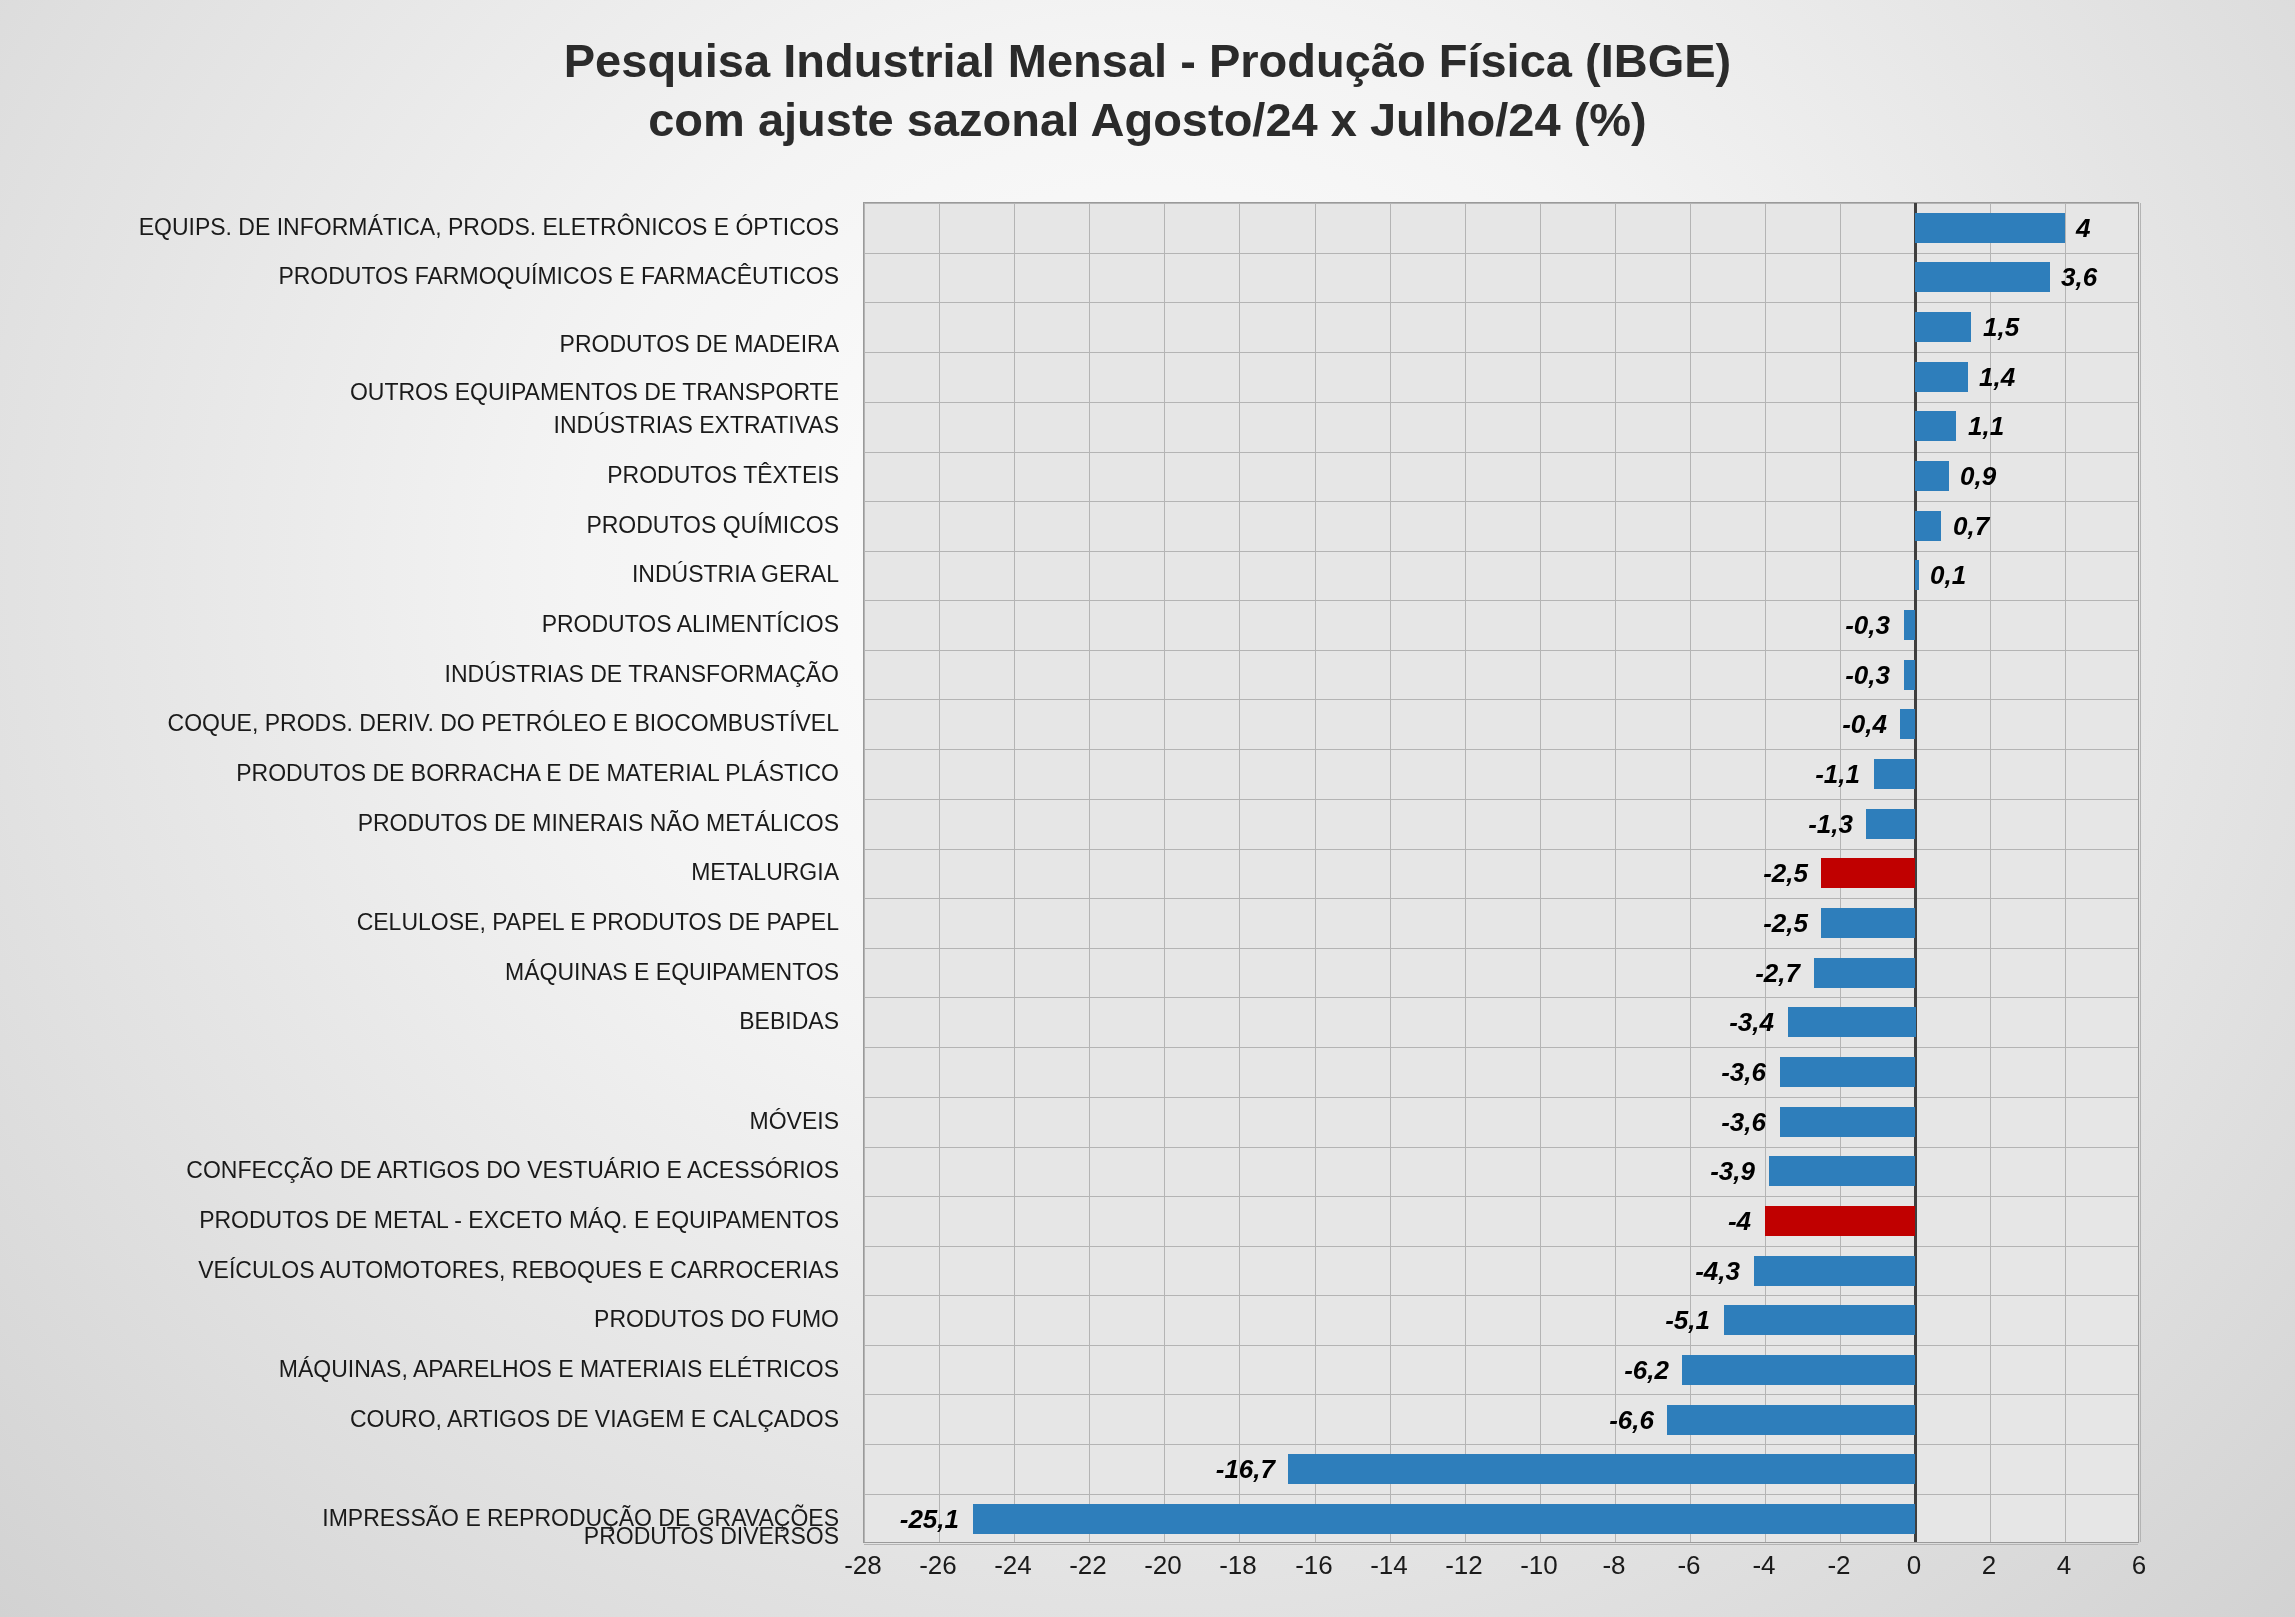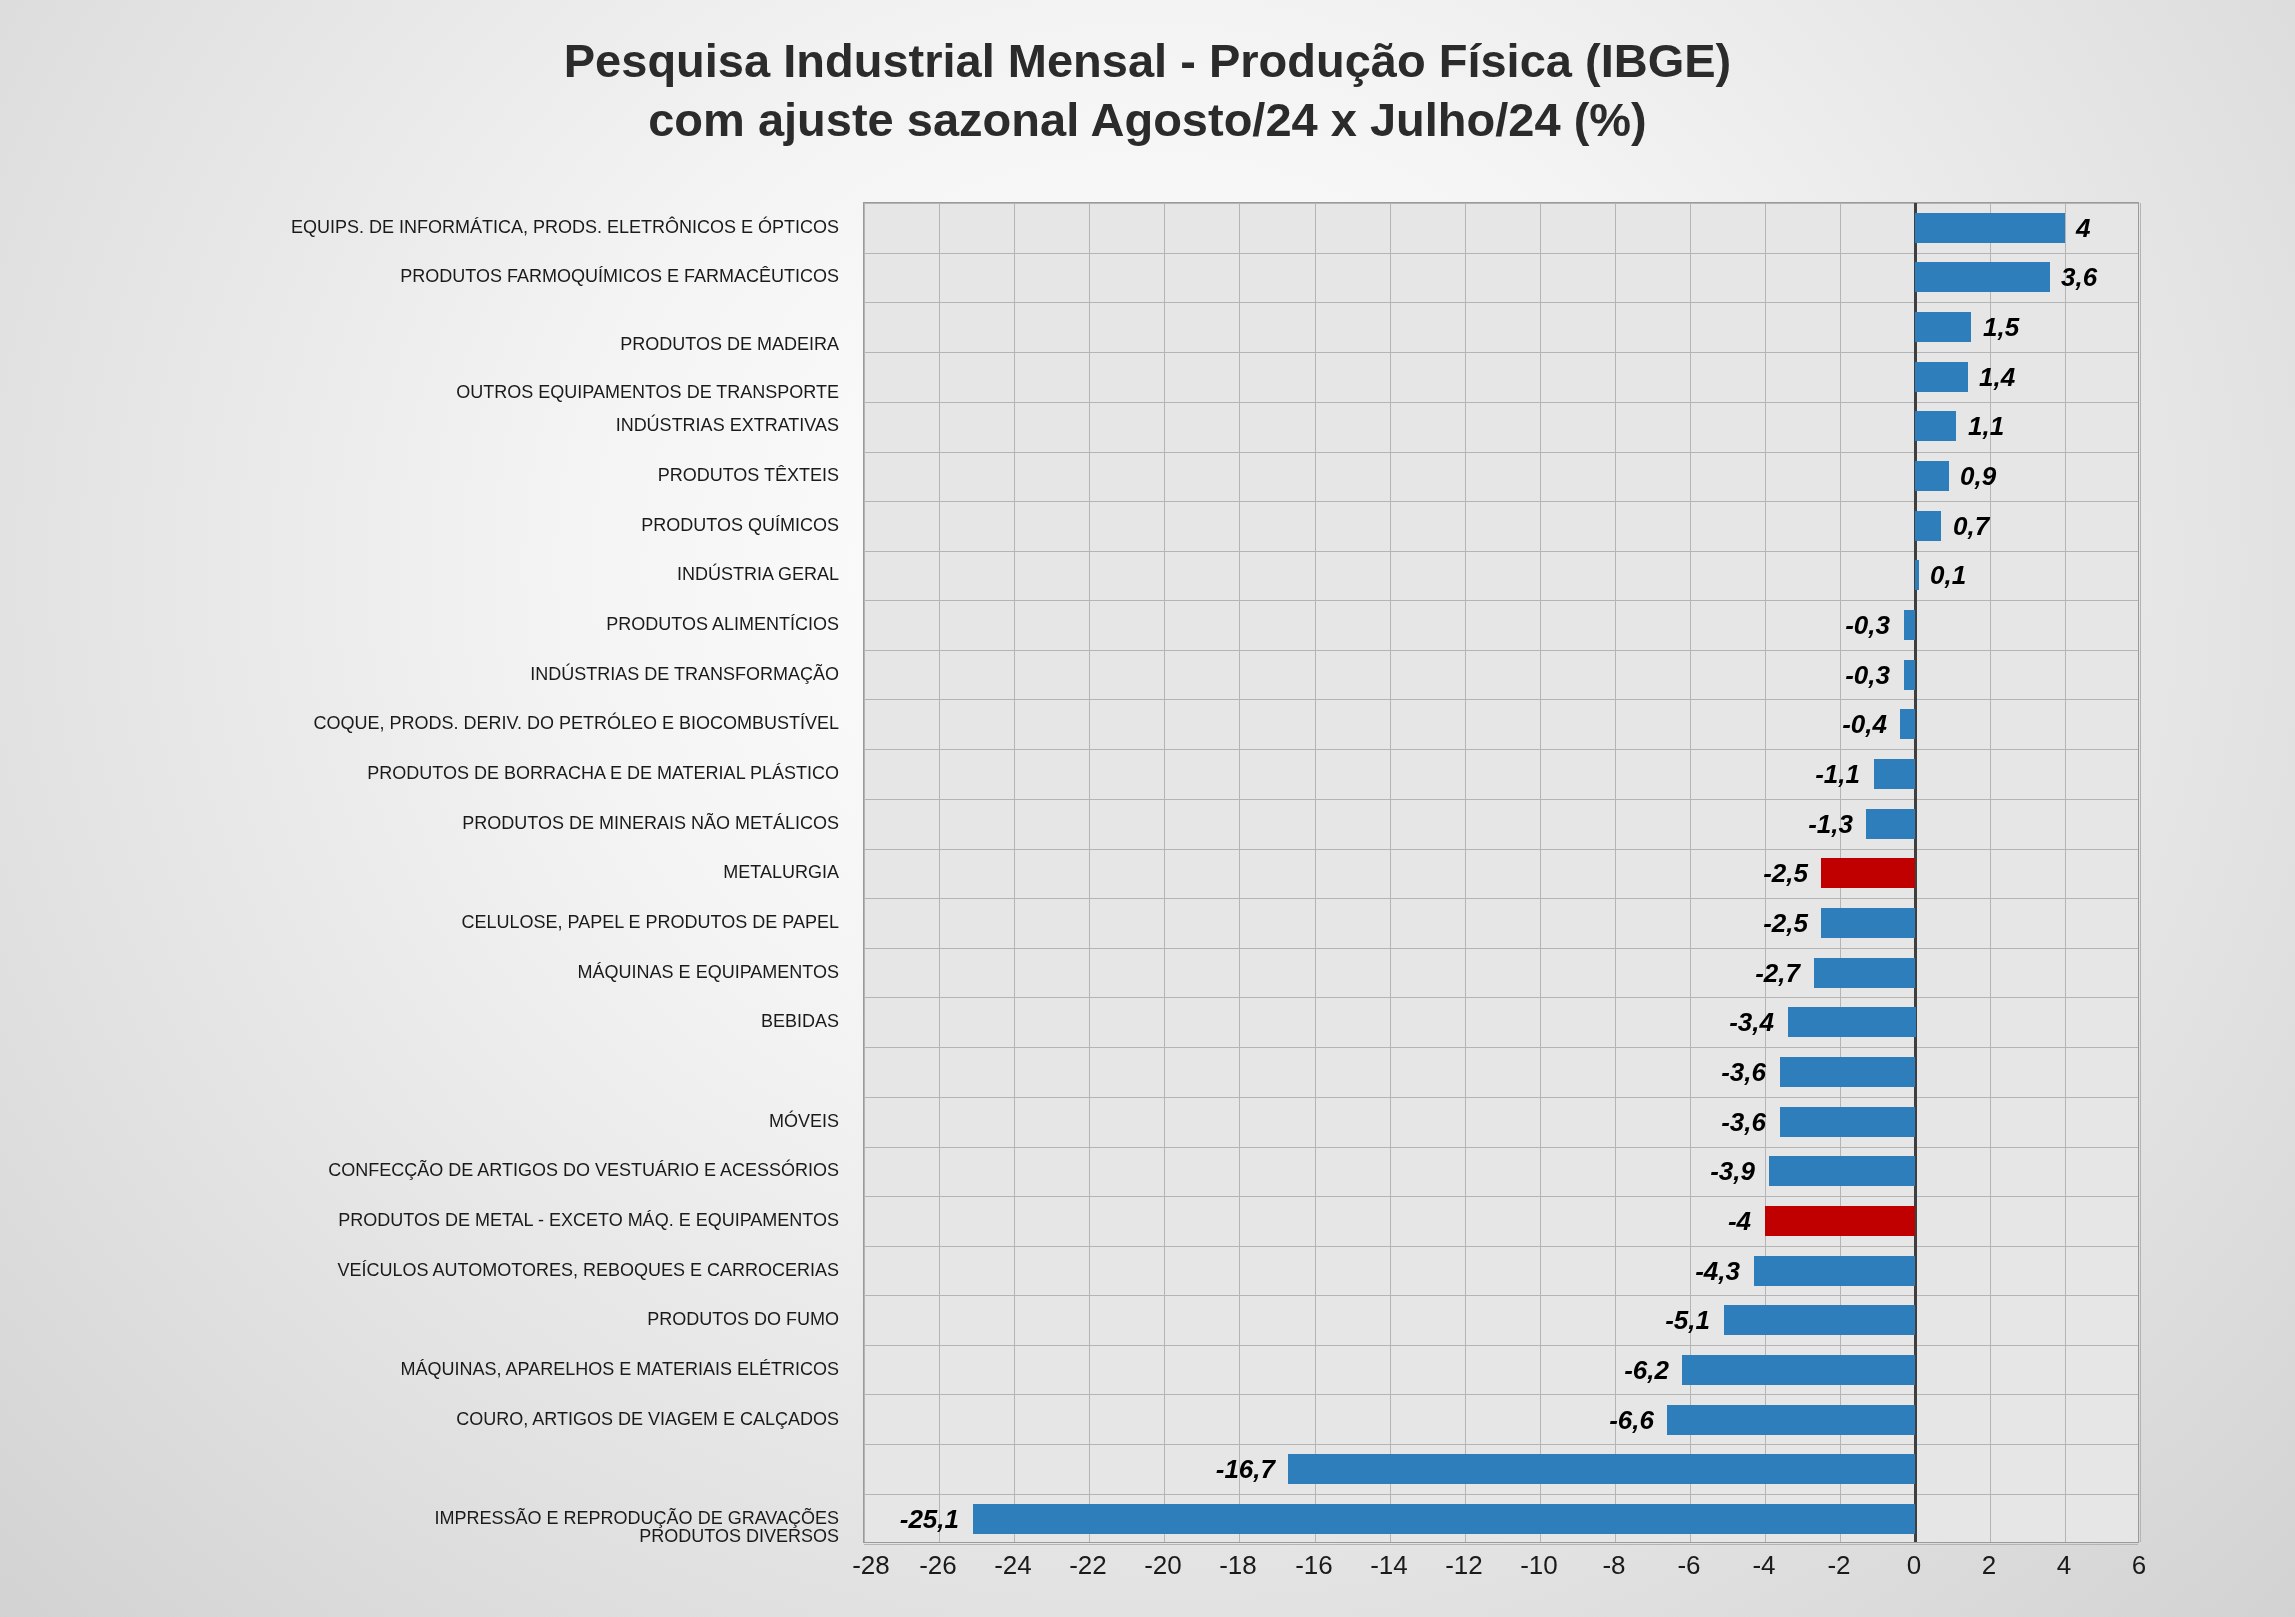--- a/index.html
+++ b/index.html
@@ -77,21 +77,21 @@
     position: absolute;
     left: 0;
     top: 202px;
     width: 855px;
     height: 1341px;
   }
   .cat-label {
     position: absolute;
     right: 16px;
     text-align: right;
-    font-size: 18px;
+    font-size: 23px;
     color: #1a1a1a;
     white-space: nowrap;
     transform: translateY(-50%);
   }
 
   
   .val-label {
     position: absolute;
     font-size: 26px;
     font-weight: bold;
@@ -255,21 +255,21 @@
       <div class="val-label" style="top: 1167px; right: 469px;">-6,2</div>
       <div class="bar neg" style="left: 803px; width: 248px; top: 1202px;"></div>
       <div class="val-label" style="top: 1217px; right: 484px;">-6,6</div>
       <div class="bar neg" style="left: 424px; width: 627px; top: 1251px;"></div>
       <div class="val-label" style="top: 1266px; right: 863px;">-16,7</div>
       <div class="bar neg" style="left: 109px; width: 942px; top: 1301px;"></div>
       <div class="val-label" style="top: 1316px; right: 1179px;">-25,1</div>
     </div>
 
   <div class="xticks" id="xticks">
-      <div class="xtick" style="left: 8px;">-28</div>
+      <div class="xtick" style="left: 0px;">-28</div>
       <div class="xtick" style="left: 75px;">-26</div>
       <div class="xtick" style="left: 150px;">-24</div>
       <div class="xtick" style="left: 225px;">-22</div>
       <div class="xtick" style="left: 300px;">-20</div>
       <div class="xtick" style="left: 375px;">-18</div>
       <div class="xtick" style="left: 451px;">-16</div>
       <div class="xtick" style="left: 526px;">-14</div>
       <div class="xtick" style="left: 601px;">-12</div>
       <div class="xtick" style="left: 676px;">-10</div>
       <div class="xtick" style="left: 751px;">-8</div>

